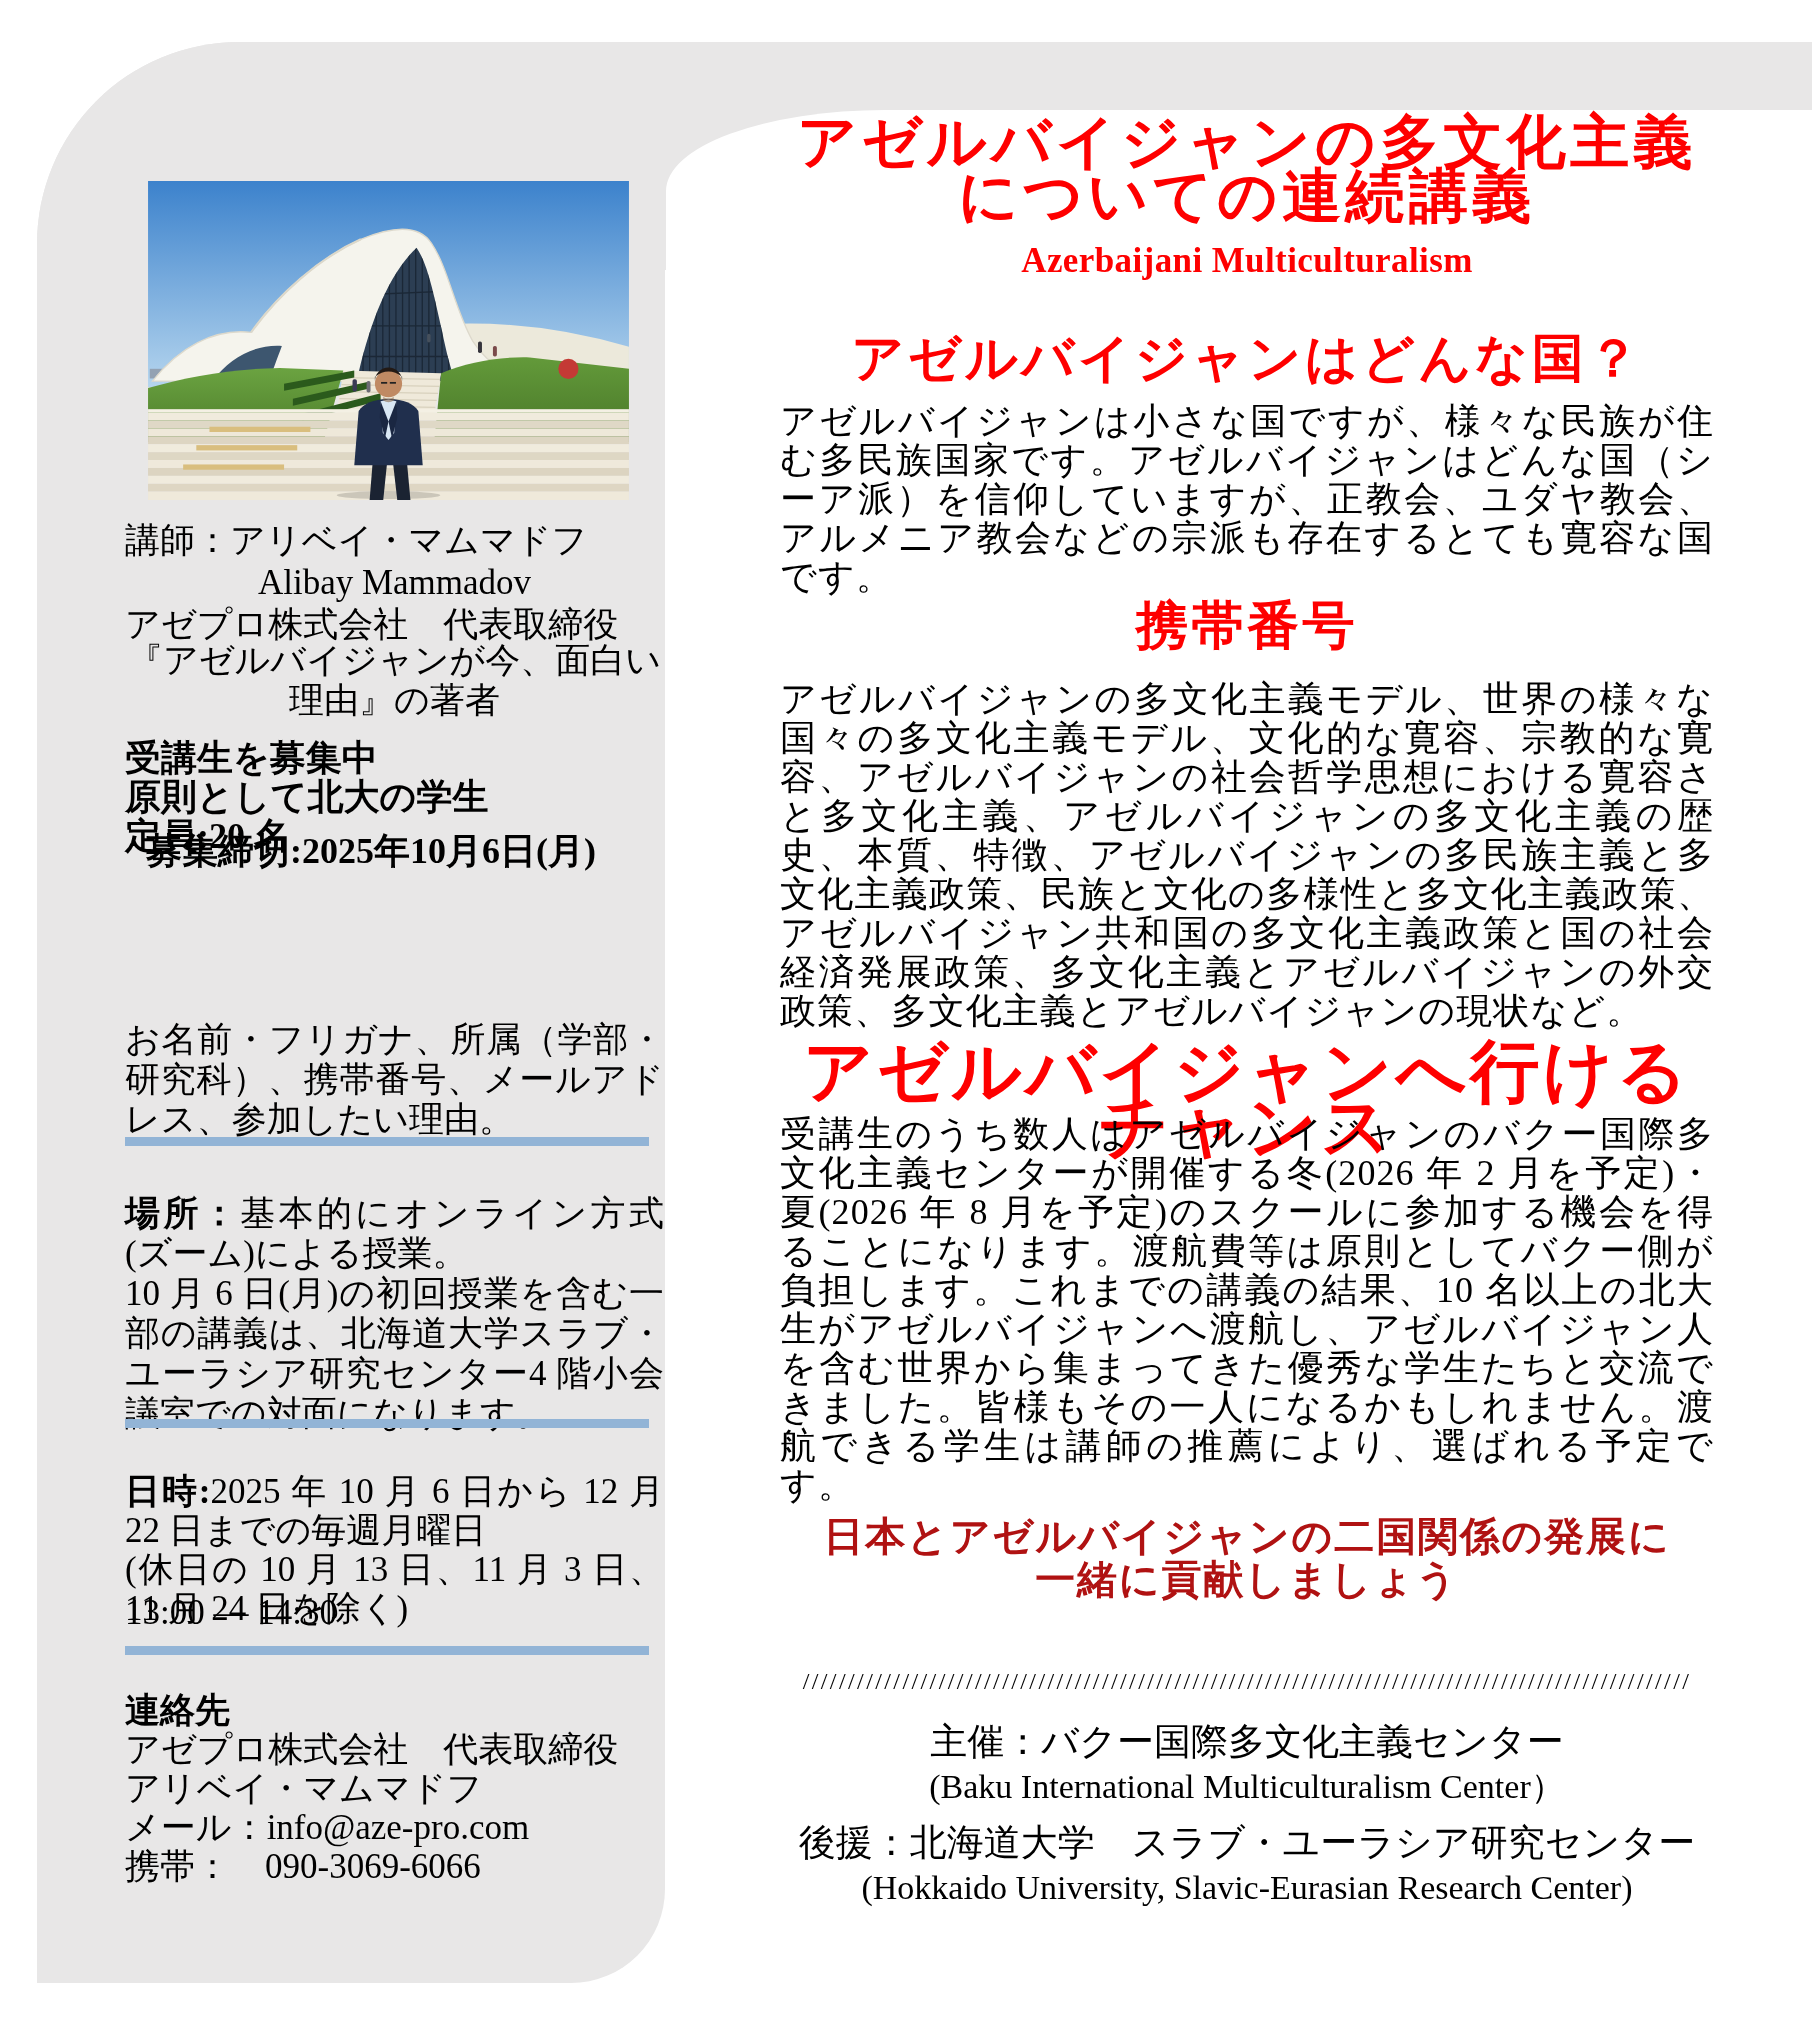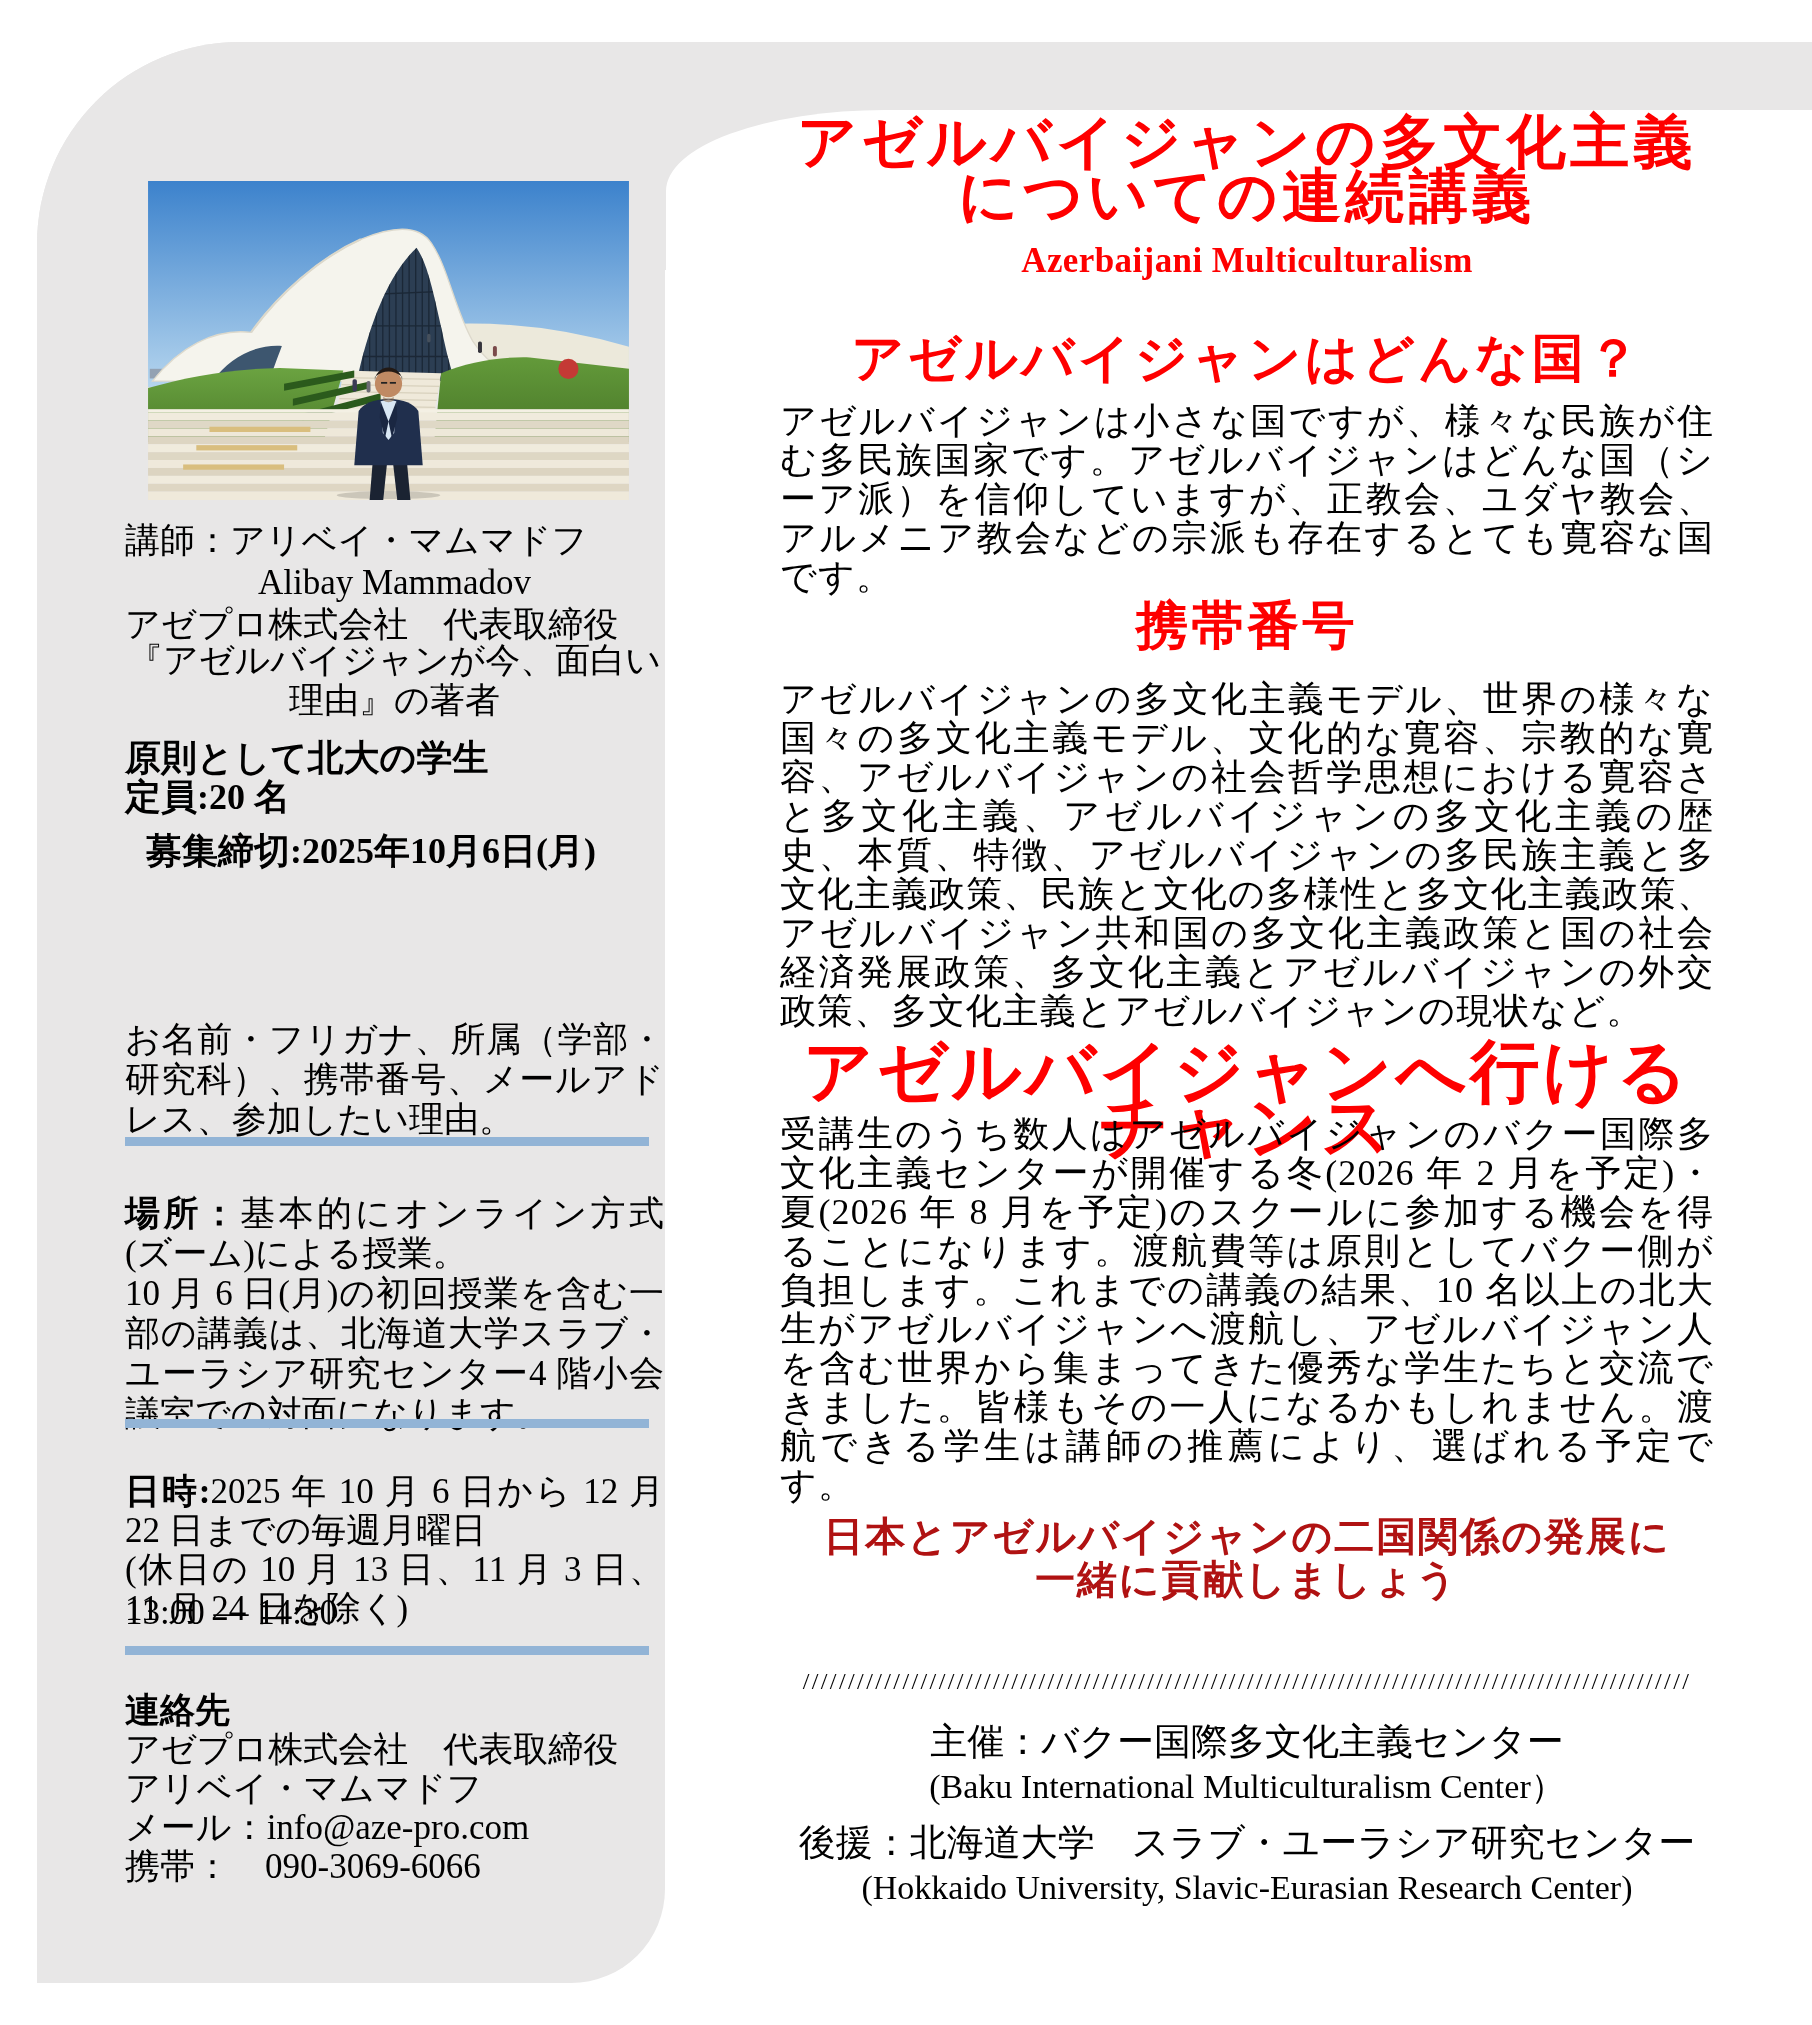--- a/index.html
+++ b/index.html
@@ -150,20 +150,21 @@
   <div class="abs sb" style="top:520px;">
     <div>講師：アリベイ・マムマドフ</div>
     <div class="sb-center">Alibay Mammadov</div>
     <div>アゼプロ株式会社　代表取締役</div>
   </div>
 
   <div class="abs sb sb-center pre" style="top:641px;line-height:40px;">『アゼルバイジャンが今、面白い
 理由』の著者</div>
 
   <div class="abs sb sb-bold" style="top:739px;line-height:39px;font-size:36px;">
+    <div>受講生を募集中</div>
     <div>原則として北大の学生</div>
     <div>定員:20 名</div>
   </div>
 
   <div class="abs sb sb-bold" style="top:830px;font-size:36px;padding-left:21px;width:518px;">募集締切:2025年10月6日(月)</div>
 
 
   <div class="abs sb sb-just" style="top:1020px;">お名前・フリガナ、所属（学部・研究科）、携帯番号、メールアドレス、参加したい理由。</div>
 
   <div class="abs divider" style="top:1137px;"></div>

